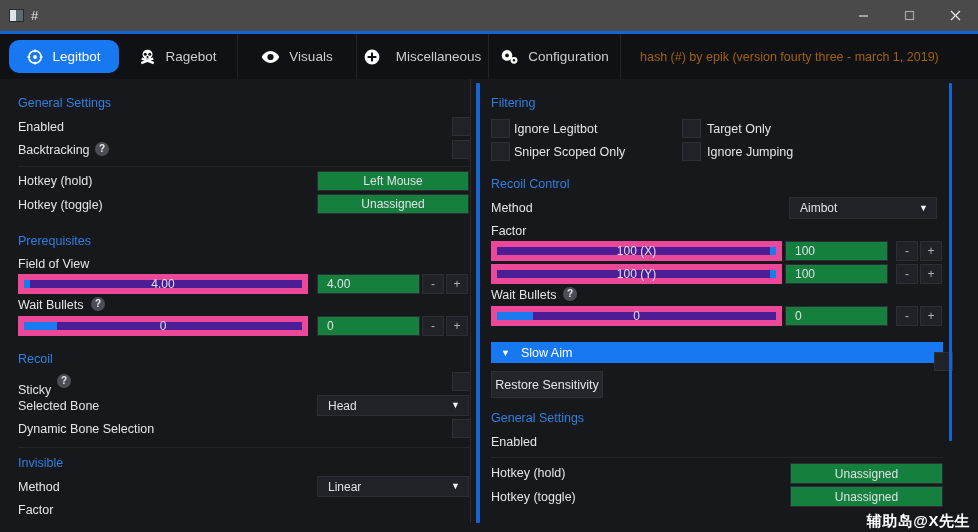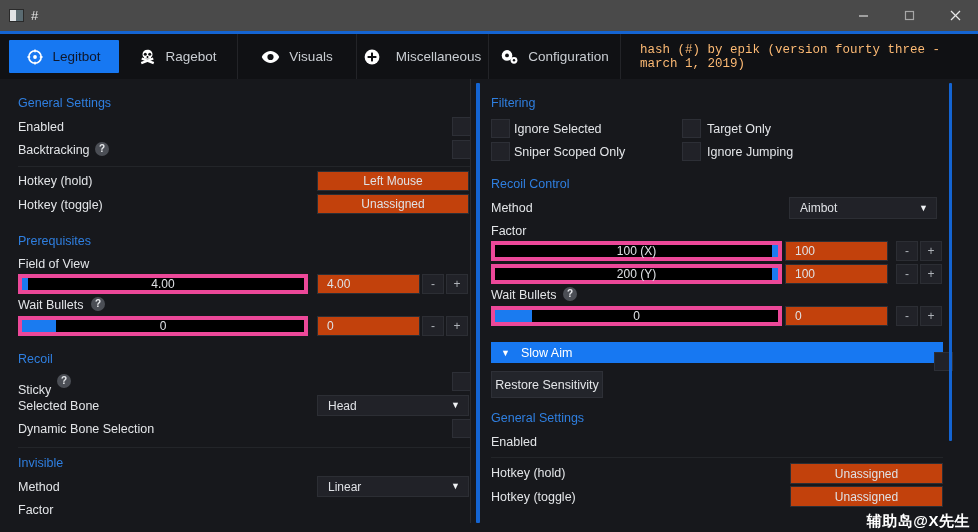--- a/index.html
+++ b/index.html
@@ -33,58 +33,58 @@
     position:absolute;left:0;top:34px;width:978px;height:45px;
     background:#101114;display:flex;align-items:stretch;
   }
   .tab{
     display:flex;align-items:center;justify-content:center;gap:9px;
     width:118px;color:#c9cdd2;font-size:13.5px;
     border-right:1px solid #232428;
   }
   .tab.wide{width:131px;gap:16px;}
   .tab.config{width:131px;}
-  .tab.active{background:#1778f2;color:#0f172a;margin:6px 0 6px 9px;width:110px;border-right:none;border-radius:1px;}
+  .tab.active{background:#1778f2;color:#ffffff;margin:6px 0 6px 9px;width:110px;border-right:none;border-radius:10px;}
   .tab svg{display:block;}
   .tab-title{
     flex:1;display:flex;align-items:center;padding-left:19px;
-    color:#fdba74;font-size:12.5px;font-family:Liberation Mono, monospace;
+    color:#a16207;font-size:12.5px;
   }
 
   
   .panels{position:absolute;left:0;top:79px;width:978px;height:453px;background:#17181c;display:flex;}
   .panel{position:relative;height:453px;}
   .panel.left{width:479px;}
   .panel.right{width:499px;}
   .vdiv{position:absolute;left:470px;top:0;width:1px;height:453px;background:#2a2c31;}
 
   .sectionhdr{
     color:#2f7fe0;font-size:12.5px;
     padding-left:18px;
   }
   .rowlabel{color:#e3e5e8;font-size:12.5px;}
 
   .abs{position:absolute;}
 
   
   .field{
-    position:absolute;background:#c2410c;border:1px solid #2c2e34;box-sizing:border-box;
+    position:absolute;background:#15803d;border:1px solid #2c2e34;box-sizing:border-box;
     color:#dfe1e5;font-size:12px;display:flex;align-items:center;justify-content:center;
   }
   .field.left-al{justify-content:flex-start;padding-left:9px;}
   .checkbox{
     position:absolute;background:#212228;border:1px solid #2d2f36;box-sizing:border-box;
     width:19px;height:19px;
   }
   .smallbtn{
     position:absolute;background:#212228;border:1px solid #2c2e34;box-sizing:border-box;
     color:#aeb2b8;font-size:12px;display:flex;align-items:center;justify-content:center;
   }
   .slider{
-    position:absolute;background:#000000;border:4px solid #ec4899;box-sizing:border-box;
+    position:absolute;background:#4c1d95;border:6px solid #ec4899;box-sizing:border-box;
     display:flex;align-items:center;justify-content:center;color:#dfe1e5;font-size:12px;
   }
   .slider .fill{position:absolute;left:0;top:0;height:100%;background:#1a7bf0;}
   .slider .fill.right{left:auto;right:0;}
   .slider .val{position:relative;z-index:2;}
   .dropdown{
     position:absolute;background:#212228;border:1px solid #2c2e34;box-sizing:border-box;
     color:#dfe1e5;font-size:12px;display:flex;align-items:center;
   }
   .dropdown .dd-val{padding-left:10px;}
@@ -284,21 +284,21 @@
 
       <div class="scrollbar" style="left:476px;top:4px;width:4px;height:440px;"></div>
       <div class="vdiv"></div>
     </div>
 
     <div class="panel right">
 
       <div class="sectionhdr abs" style="left:-6px;top:17px;">Filtering</div>
 
       <div class="checkbox" style="left:12px;top:40px;"></div>
-      <div class="rowlabel abs" style="left:35px;top:43px;">Ignore Selected</div>
+      <div class="rowlabel abs" style="left:35px;top:43px;">Ignore Legitbot</div>
 
       <div class="checkbox" style="left:203px;top:40px;"></div>
       <div class="rowlabel abs" style="left:228px;top:43px;">Target Only</div>
 
       <div class="checkbox" style="left:12px;top:63px;"></div>
       <div class="rowlabel abs" style="left:35px;top:66px;">Sniper Scoped Only</div>
 
       <div class="checkbox" style="left:203px;top:63px;"></div>
       <div class="rowlabel abs" style="left:228px;top:66px;">Ignore Jumping</div>
 
@@ -315,21 +315,21 @@
       <div class="slider" style="left:12px;top:162px;width:291px;height:20px;">
         <span class="fill right" style="width:2%;"></span>
         <span class="val">100 (X)</span>
       </div>
       <div class="field left-al" style="left:306px;top:162px;width:103px;height:20px;">100</div>
       <div class="smallbtn" style="left:417px;top:162px;width:22px;height:20px;">-</div>
       <div class="smallbtn" style="left:441px;top:162px;width:22px;height:20px;">+</div>
 
       <div class="slider" style="left:12px;top:185px;width:291px;height:20px;">
         <span class="fill right" style="width:2%;"></span>
-        <span class="val">200 (Y)</span>
+        <span class="val">100 (Y)</span>
       </div>
       <div class="field left-al" style="left:306px;top:185px;width:103px;height:20px;">100</div>
       <div class="smallbtn" style="left:417px;top:185px;width:22px;height:20px;">-</div>
       <div class="smallbtn" style="left:441px;top:185px;width:22px;height:20px;">+</div>
 
       <div class="rowlabel abs" style="left:12px;top:209px;">Wait Bullets</div>
       <div class="qmark" style="left:84px;top:208px;">?</div>
       <div class="slider" style="left:12px;top:227px;width:291px;height:20px;">
         <span class="fill" style="width:13%;"></span>
         <span class="val">0</span>

